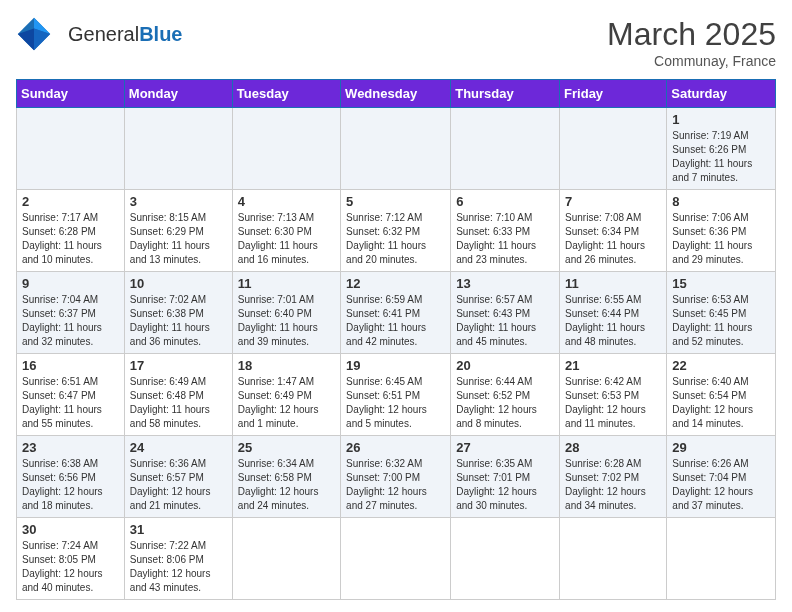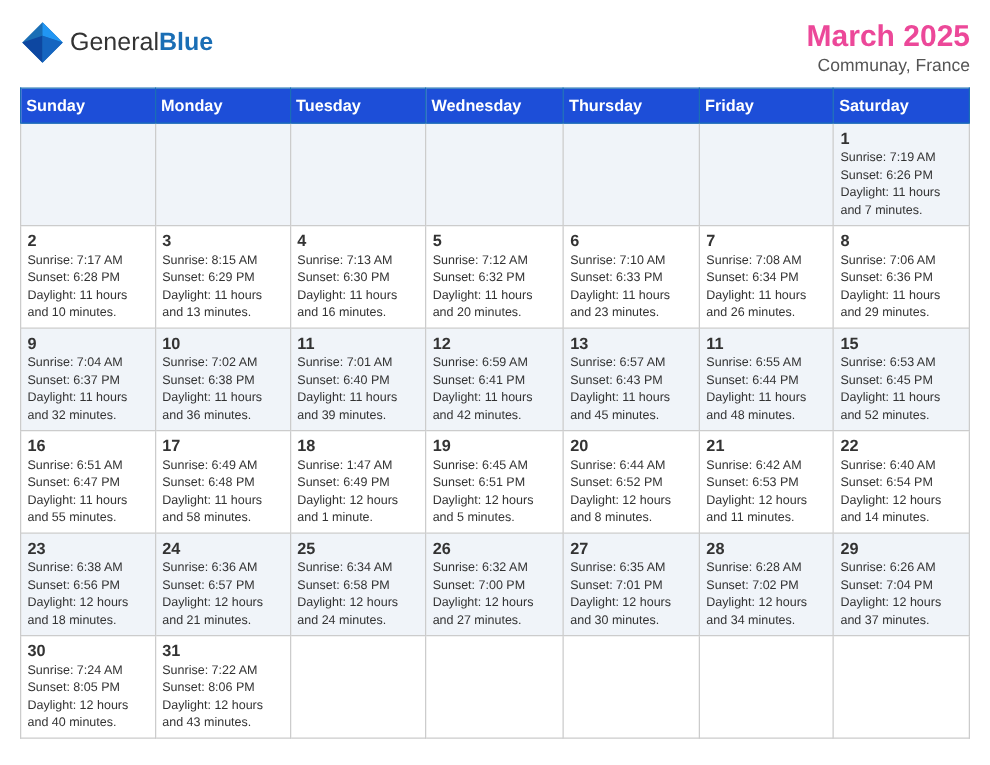--- a/index.html
+++ b/index.html
@@ -12,45 +12,45 @@
     }
     .header {
       display: flex;
       justify-content: space-between;
       align-items: flex-start;
       margin-bottom: 10px;
     }
     .logo {
       display: flex;
       align-items: center;
-      gap: 4px;
+      gap: 16px;
     }
     .logo-icon {
       width: 36px;
       height: 36px;
     }
     .title-block {
       text-align: right;
     }
     .month-title {
-      font-size: 24px;
-      font-weight: bold;
-      color: #ec4899;
+      font-size: 32px;
+      font-weight: normal;
+      color: #404040;
     }
     .location {
       font-size: 14px;
       color: #555;
     }
     .calendar {
       width: 100%;
       border-collapse: collapse;
       border: 1px solid #ccc;
     }
     .calendar th {
-      background: #1d4ed8;
+      background: #6d28d9;
       color: #fff;
       font-size: 13px;
       font-weight: bold;
       padding: 6px 4px;
       text-align: left;
       border: 1px solid #1a6eb5;
     }
     .calendar td {
       vertical-align: top;
       border: 1px solid #ccc;

